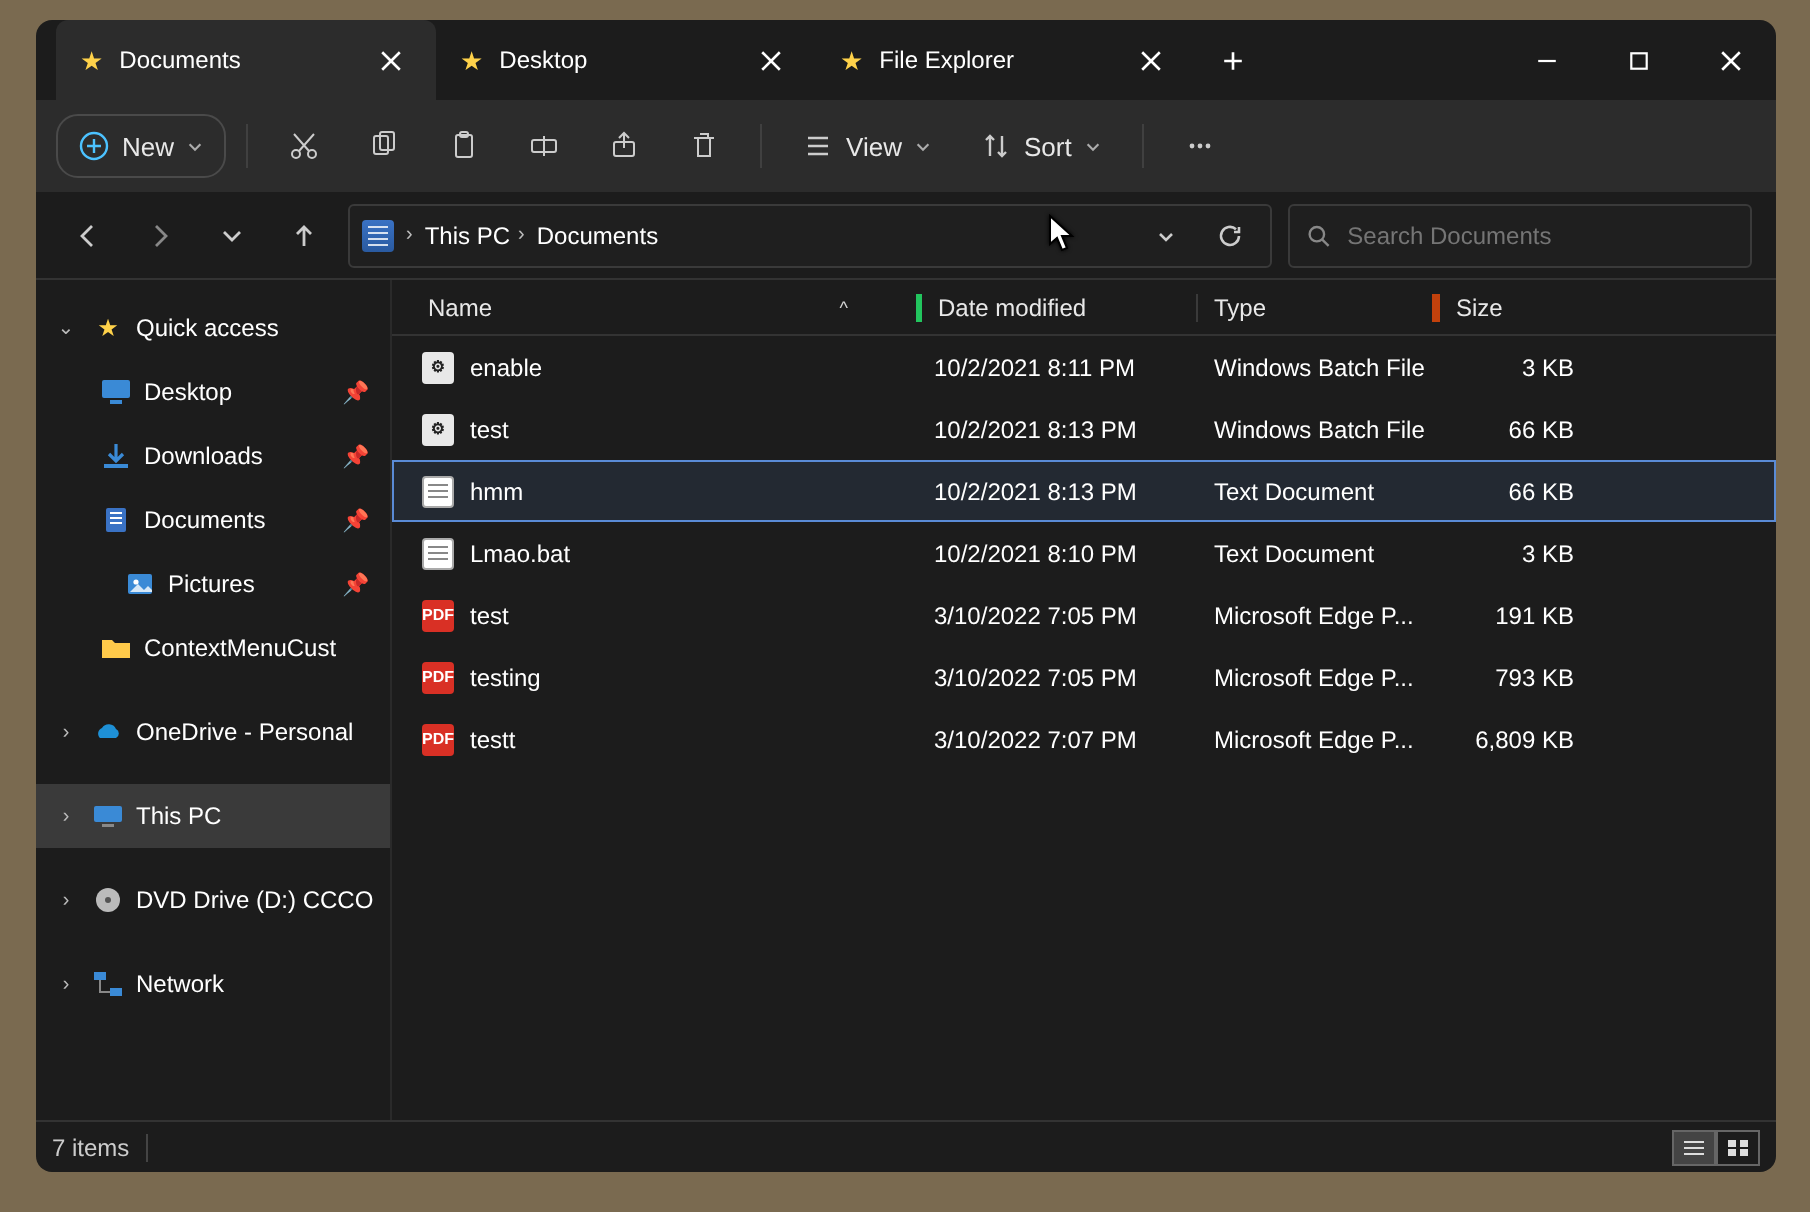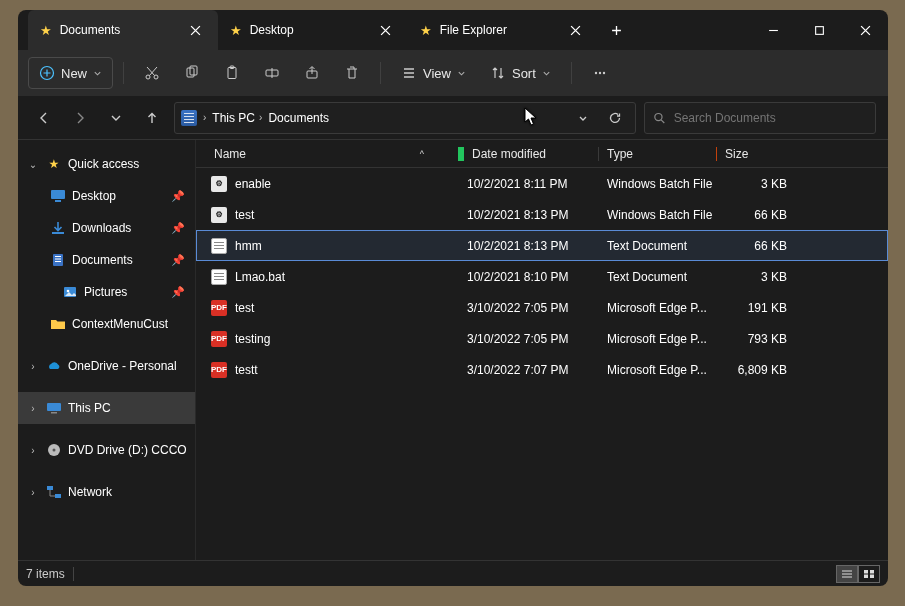--- a/index.html
+++ b/index.html
@@ -15,21 +15,21 @@
 .tab .label { flex: 1; font-size: 12px; white-space: nowrap; overflow: hidden; text-overflow: ellipsis; }
 .tab .close { display:flex; align-items:center; justify-content:center; width:22px; height:22px; border-radius:3px; color:#fff; }
 .newtab { width: 36px; display: flex; align-items: center; justify-content: center; color:#fff; }
 .wincontrols { display: flex; }
 .wincontrols .wc { width: 46px; display: flex; align-items: center; justify-content: center; color:#fff; }
 .wc svg, .close svg, .newtab svg { width: 11px; height: 11px; }
 
 
 .toolbar { height: 46px; background: #2c2c2c; display: flex; align-items: center; padding: 0 10px; gap: 4px; }
 .tbtn { display: flex; align-items: center; justify-content: center; height: 32px; min-width: 36px; padding: 0 6px; border-radius: 4px; color: #e8e8e8; gap: 6px; }
-.tbtn.lbl { padding: 0 10px; }
+.tbtn.lbl { padding: 0 10px; border-radius: 11px; }
 .tbtn svg { width: 16px; height: 16px; }
 .tbtn .chev { width: 9px; height: 9px; opacity: .8; }
 .newbtn { border: 1px solid #4a4a4a; }
 .divider { width: 1px; height: 22px; background: #404040; margin: 0 6px; }
 
 
 .addrrow { height: 44px; display: flex; align-items: center; padding: 0 12px; gap: 8px; border-bottom: 1px solid #333; }
 .navbtn { width: 28px; height: 28px; display: flex; align-items: center; justify-content: center; color:#ccc; }
 .navbtn svg { width: 14px; height: 14px; }
 .addrbar { flex: 1; height: 32px; border: 1px solid #3a3a3a; background: #1f1f1f; border-radius: 3px; display: flex; align-items: center; padding: 0 6px; gap: 6px; position: relative; }
@@ -49,23 +49,23 @@
 .sbitem .pin { margin-left: auto; margin-right: 10px; color:#888; font-size: 11px; }
 .sbitem.selected { background: #3a3a3a; }
 .sbitem .icn { width: 16px; height: 16px; display: flex; align-items: center; justify-content: center; }
 .sbspacer { height: 10px; }
 
 
 .filepane { flex: 1; display: flex; flex-direction: column; }
 .cols { display: flex; height: 28px; align-items: center; border-bottom: 1px solid #333; font-size: 12px; color: #e8e8e8; padding-left: 14px; }
 .col { padding: 0 4px; display:flex; align-items:center; gap:10px; }
 .col.name { width: 248px; }
-.col.date { width: 140px; border-left:6px solid #22c55e; padding-left:8px;text-align:center; }
+.col.date { width: 140px; border-left:3px solid #22c55e; padding-left:8px;text-align:center; }
 .col.type { width: 118px; border-left:1px solid #3a3a3a; padding-left:8px; }
-.col.size { width: 80px; border-left:1px solid #c2410c; padding-left:8px; }
+.col.size { width: 80px; border-left:4px solid #c2410c; padding-left:8px; }
 .sortind { font-size: 9px; opacity:.9; }
 .files { flex:1; }
 .row { display: flex; align-items: center; height: 31px; padding-left: 14px; font-size: 12px; border: 1px solid transparent; }
 .row.sel { border: 1px solid #5a8bd6; background: rgba(90,139,214,.12); }
 .c-name { width: 248px; display:flex; align-items:center; gap:8px; }
 .c-date { width: 140px; padding-left:8px; }
 .c-type { width: 118px; padding-left:8px; white-space:nowrap; overflow:hidden; text-overflow:ellipsis; }
 .c-size { width: 80px; text-align:right; padding-right:10px; }
 .ficn { width:16px; height:16px; border-radius:2px; display:flex; align-items:center; justify-content:center; font-size:8px; font-weight:bold; }
 .ficn.bat { background:#e8e8e8; color:#222; }

